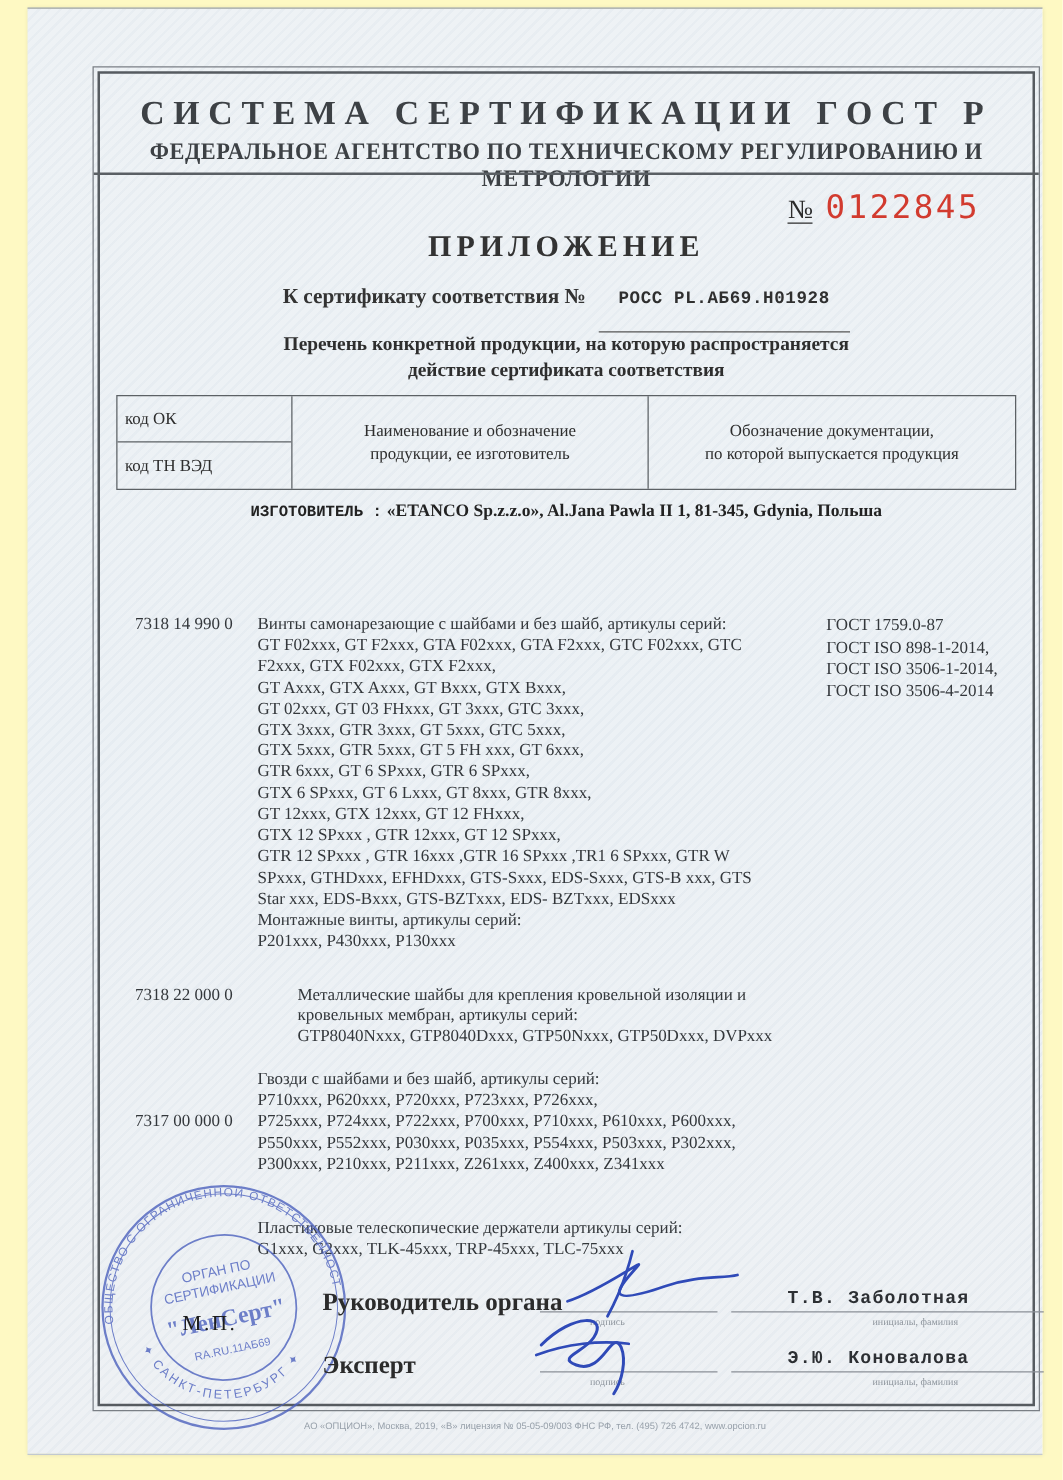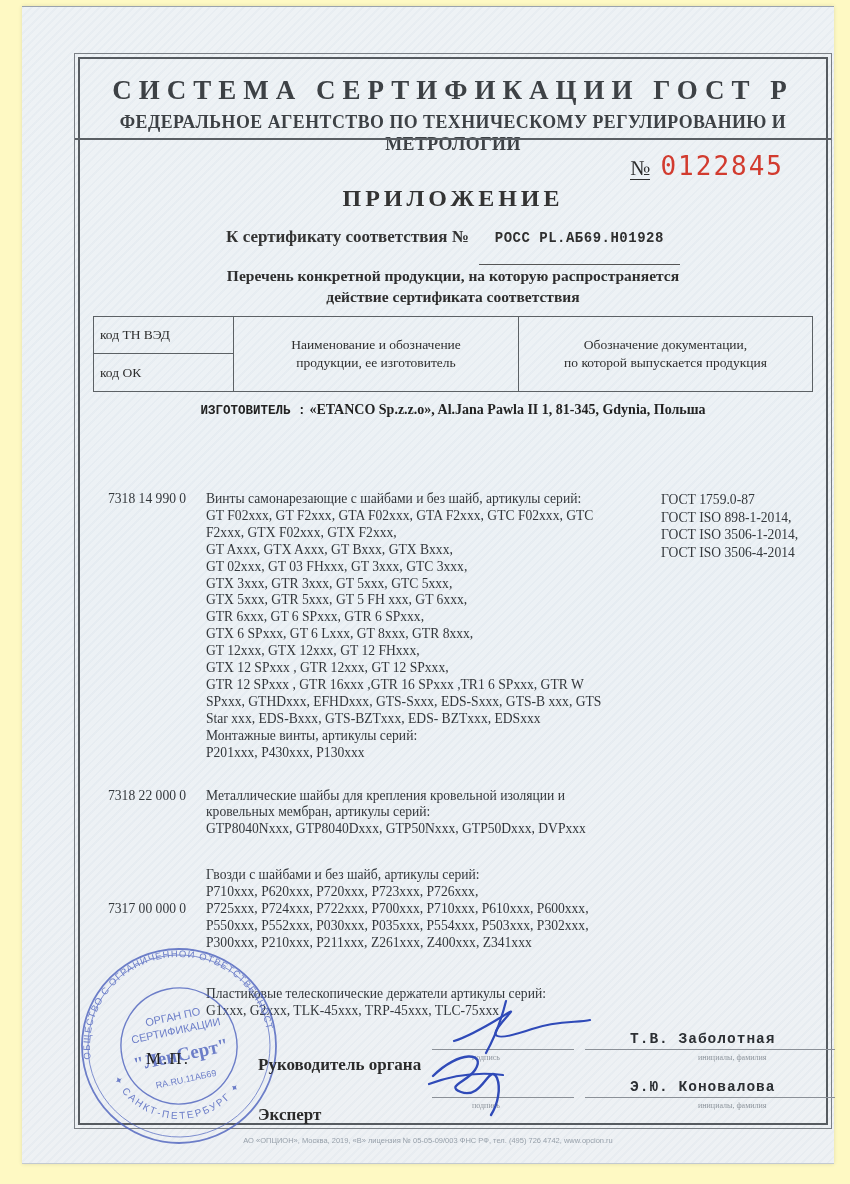--- a/index.html
+++ b/index.html
@@ -51,30 +51,30 @@
   .manufacturer{position:absolute;top:341px;left:0;right:0;text-align:center;color:#222;}
   .manufacturer .mlbl{font-family:"Liberation Mono","DejaVu Sans Mono",monospace;font-size:12.5px;font-weight:bold;}
   .manufacturer .mval{font-size:14px;font-weight:bold;}
 
   .products{position:absolute;left:28px;top:432px;width:708px;}
   .prow{display:grid;grid-template-columns:98px 449px 161px;}
   .prow .code{font-size:13.6px;color:#33373b;white-space:nowrap;}
   .prow .ptext{font-size:13.6px;color:#33373b;line-height:16.9px;white-space:pre-line;}
   .prow .pdocs{font-size:13.6px;color:#33373b;line-height:17.5px;white-space:pre-line;padding-left:6px;}
   .prow.r1{margin-bottom:26px;}
-  .prow.r2{margin-bottom:29px;}
+  .prow.r2{margin-bottom:17px;gap:32px;}
   .prow.r3{margin-bottom:34px;}
   .prow.r3 .code{padding-top:34px;}
 
   .stamp{position:absolute;left:-4px;top:884px;width:206px;height:206px;opacity:0.8;transform:rotate(-12deg);}
   .stamp text{fill:#4d62be;}
   .stamp circle{stroke:#4d62be;fill:none;}
   .mp{position:absolute;left:66px;top:990px;font-size:17px;color:#1d1d1d;letter-spacing:2px;z-index:5;}
 
-  .sig-label{position:absolute;font-size:17px;font-weight:bold;color:#2b2b2b;margin-top:24px;}
+  .sig-label{position:absolute;font-size:20px;font-weight:bold;color:#2b2b2b;}
   .sig-line{position:absolute;border-bottom:1px solid #8b9097;height:0;}
   .under-label{position:absolute;font-size:8px;color:#8d949c;}
   .sig-name{position:absolute;font-family:"Liberation Mono","DejaVu Sans Mono",monospace;
     font-size:14.5px;font-weight:bold;color:#2c2f33;letter-spacing:1px;white-space:nowrap;margin-left:40px;}
   .handsig{position:absolute;z-index:4;}
   .handsig path{stroke:#2f4ab8;fill:none;stroke-linecap:round;}
 
   .footer{position:absolute;left:0;right:0;bottom:18px;text-align:center;
     font-family:"Liberation Sans","DejaVu Sans",sans-serif;font-size:7.5px;color:#97a0aa;}
 </style>
@@ -102,22 +102,22 @@
         <div class="certline">
           <span class="lbl">К сертификату соответствия №</span>
           <span class="num">РОСС PL.АБ69.Н01928</span>
         </div>
 
         <div class="list-title">Перечень конкретной продукции,  на которую распространяется
 действие сертификата соответствия</div>
 
         <div class="tbl">
           <div class="c1">
+            <div>код ОК</div>
             <div>код ТН ВЭД</div>
-            <div>код ОК</div>
           </div>
           <div class="c2">Наименование и обозначение
 продукции, ее изготовитель</div>
           <div class="c3">Обозначение документации,
 по которой выпускается продукция</div>
         </div>
 
         <div class="manufacturer">
           <span class="mlbl">ИЗГОТОВИТЕЛЬ :</span>
           <span class="mval">«ETANCO Sp.z.z.o», Al.Jana Pawla II 1, 81-345, Gdynia, Польша</span>

